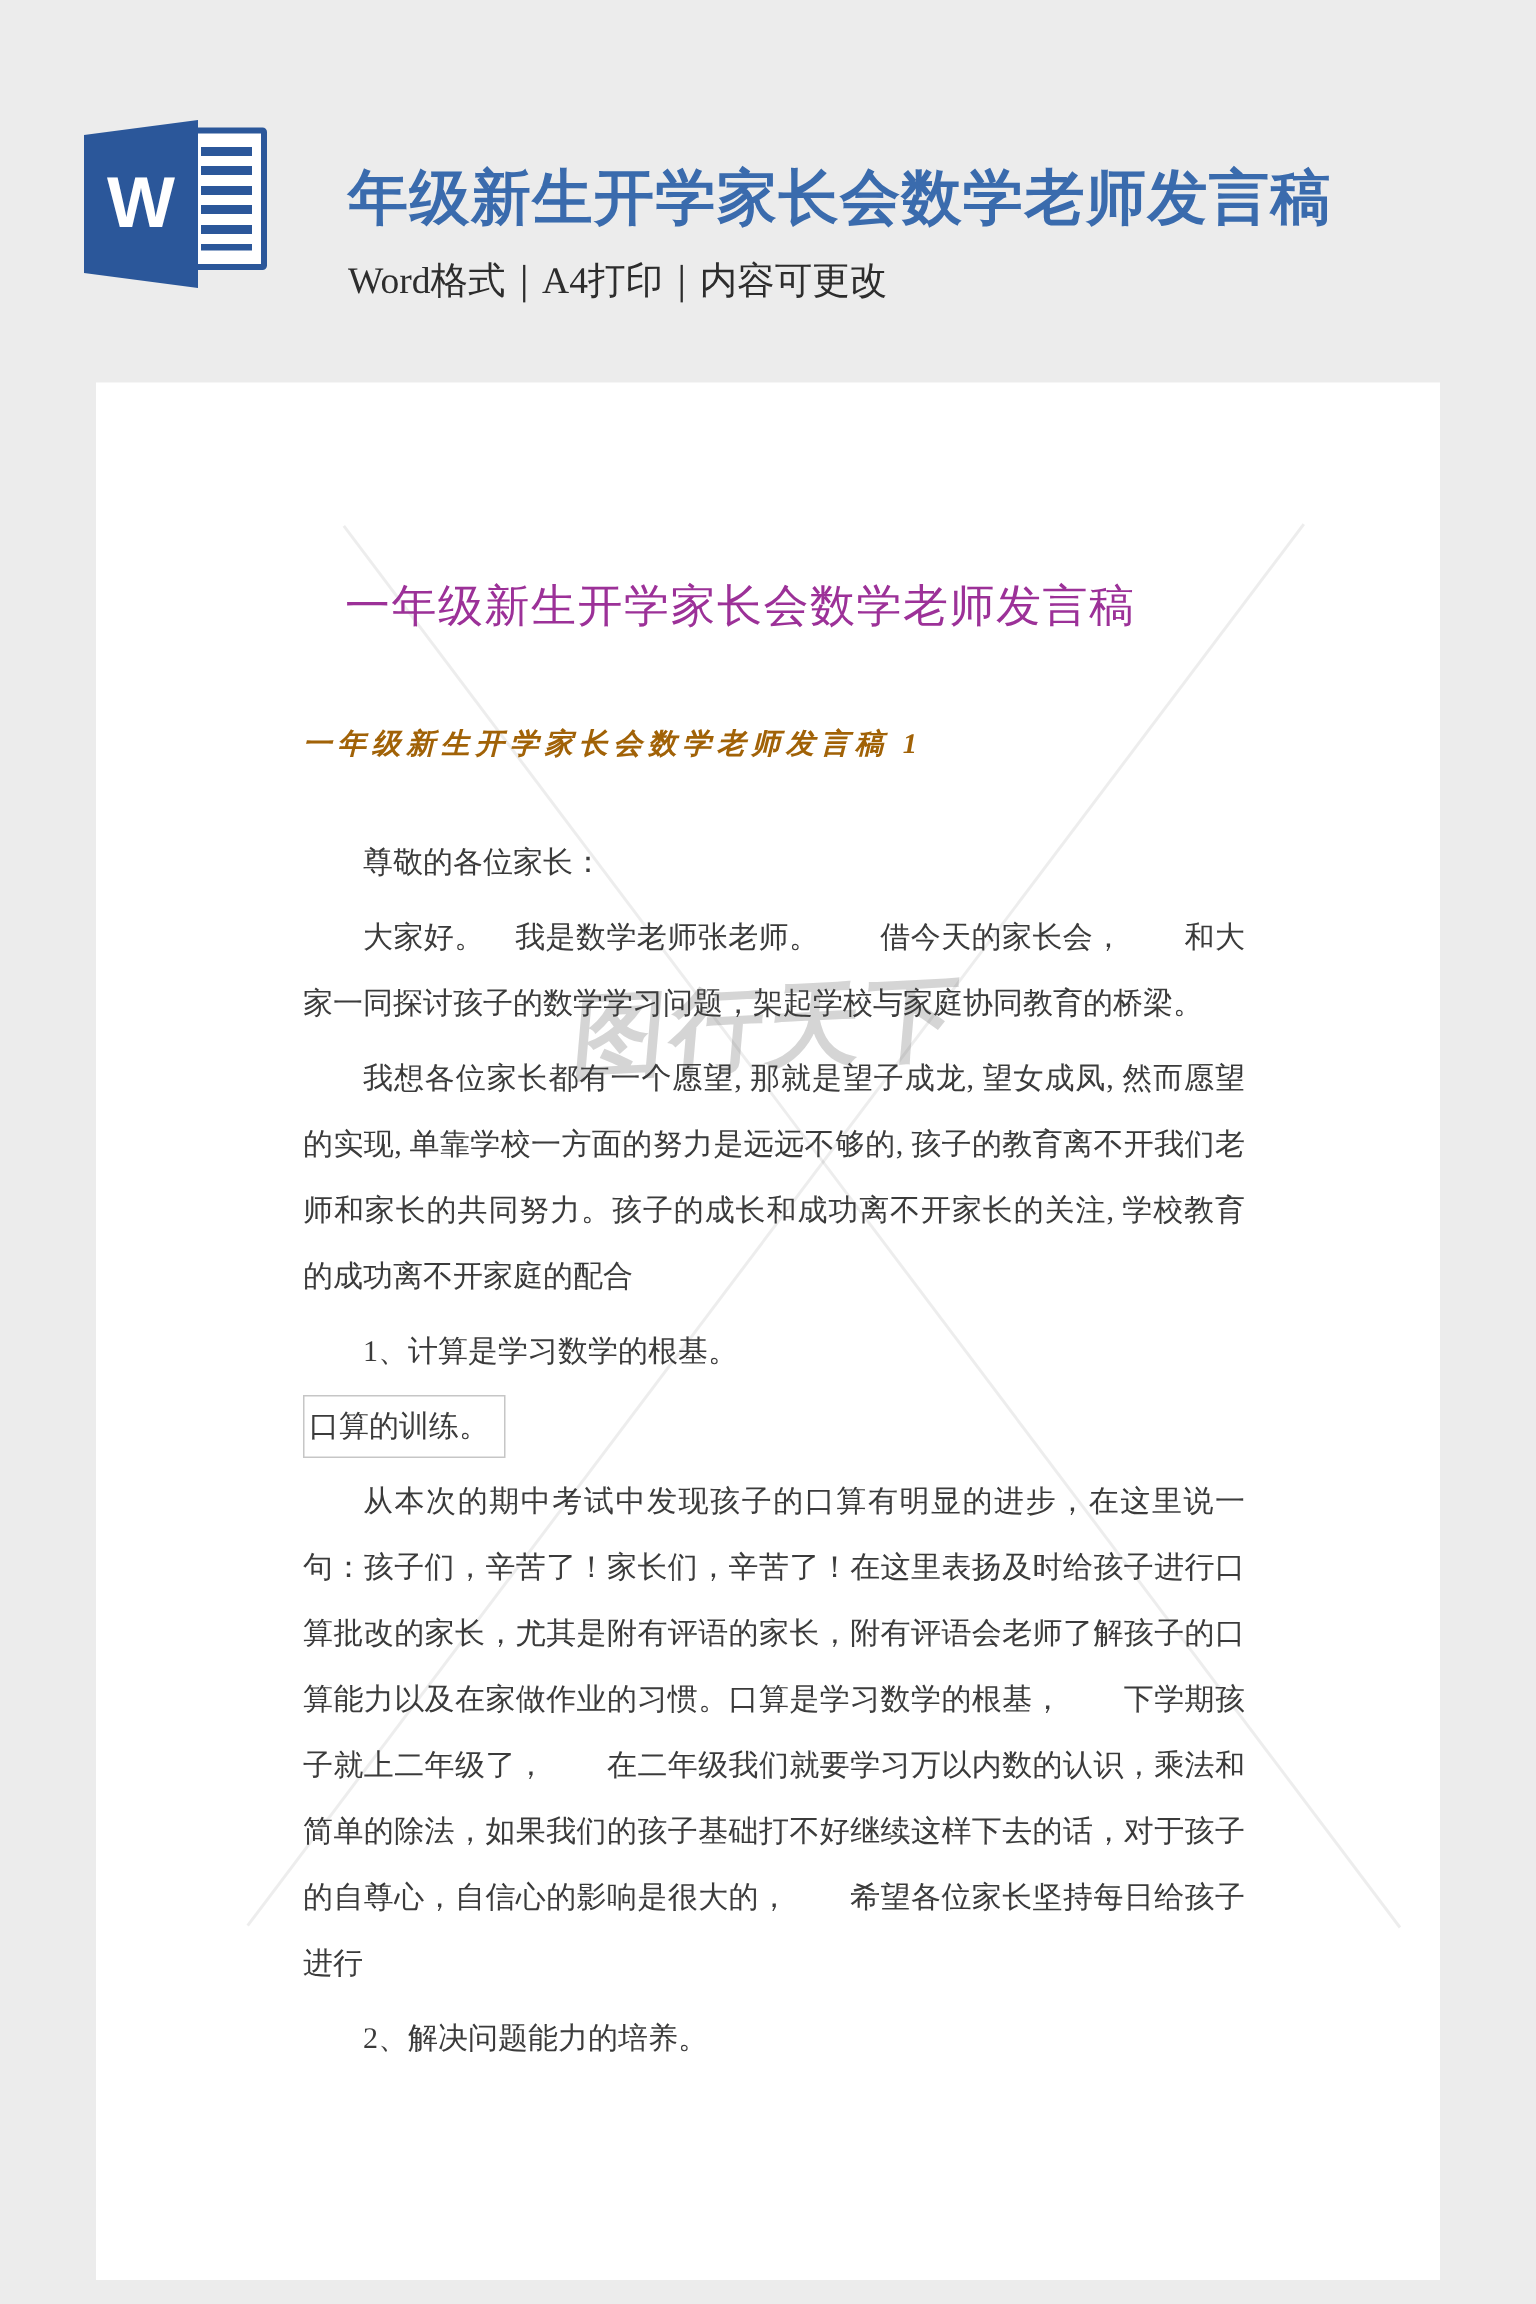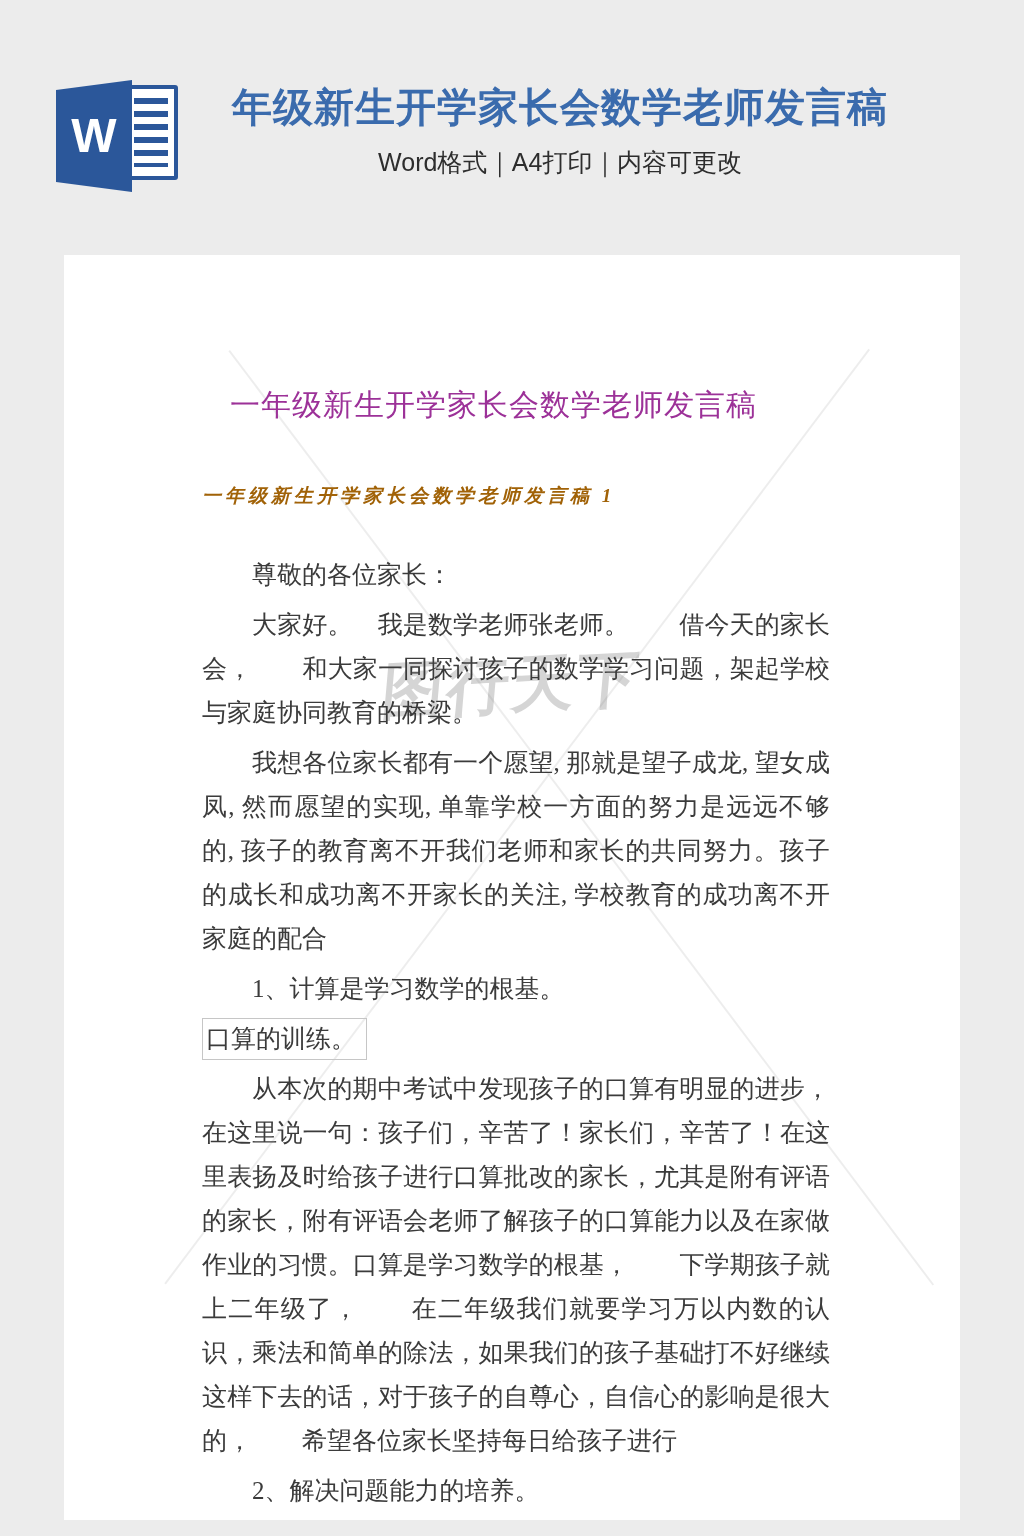--- a/index.html
+++ b/index.html
@@ -26,22 +26,22 @@
   }
   .icon-panel {
     position: absolute; left: 0; top: 0; width: 76px; height: 112px;
     background: #2b579a;
     clip-path: polygon(0 9%, 100% 0, 100% 100%, 0 91%);
     display: flex; align-items: center; justify-content: center;
   }
   .icon-w { color: #ffffff; font-size: 48px; font-weight: bold; line-height: 1; }
 
   .header-text {
-    position: absolute; left: 560px; top: 80px; transform: translateX(-50%);
-    text-align: center; white-space: nowrap;
+    position: absolute; left: 560px; top: 104px; transform: translateX(-50%);
+    white-space: nowrap; font-family: Liberation Serif, serif;
   }
   .header-title { font-size: 40px; font-weight: bold; color: #3a6bad; letter-spacing: 1px; }
   .header-subtitle { margin-top: 11px; font-size: 25px; color: #2d2d2d; }
 
   
   .page {
     position: absolute; left: 64px; top: 255px; width: 896px; height: 1265px;
     background: #ffffff; overflow: hidden;
   }
   .page-inner {
@@ -53,21 +53,21 @@
   .doc-title {
     font-size: 30px; color: #9c3198; padding-left: 28px;
     letter-spacing: 1px; line-height: 1.15; font-weight: normal; margin: 0;
   }
   .doc-subtitle {
     margin-top: 60px; font-size: 19px; color: #a16207;
     letter-spacing: 4px; font-weight: bold; font-style: italic;
   }
   .body-text { margin-top: 44px; }
   .para {
-    font-size: 25px; line-height: 44px;
+    font-size: 20px; line-height: 44px;
     text-indent: 2em; text-align: justify;
     white-space: pre-wrap; margin: 6px 10px 0 0;
   }
   .para.first { margin-top: 0; }
   .boxed-line { text-indent: 0; }
   .boxed-span {
     display: inline-block; border: 1px solid #c6c6c6;
     padding: 0 10px 0 3px; line-height: 40px;
   }
 

